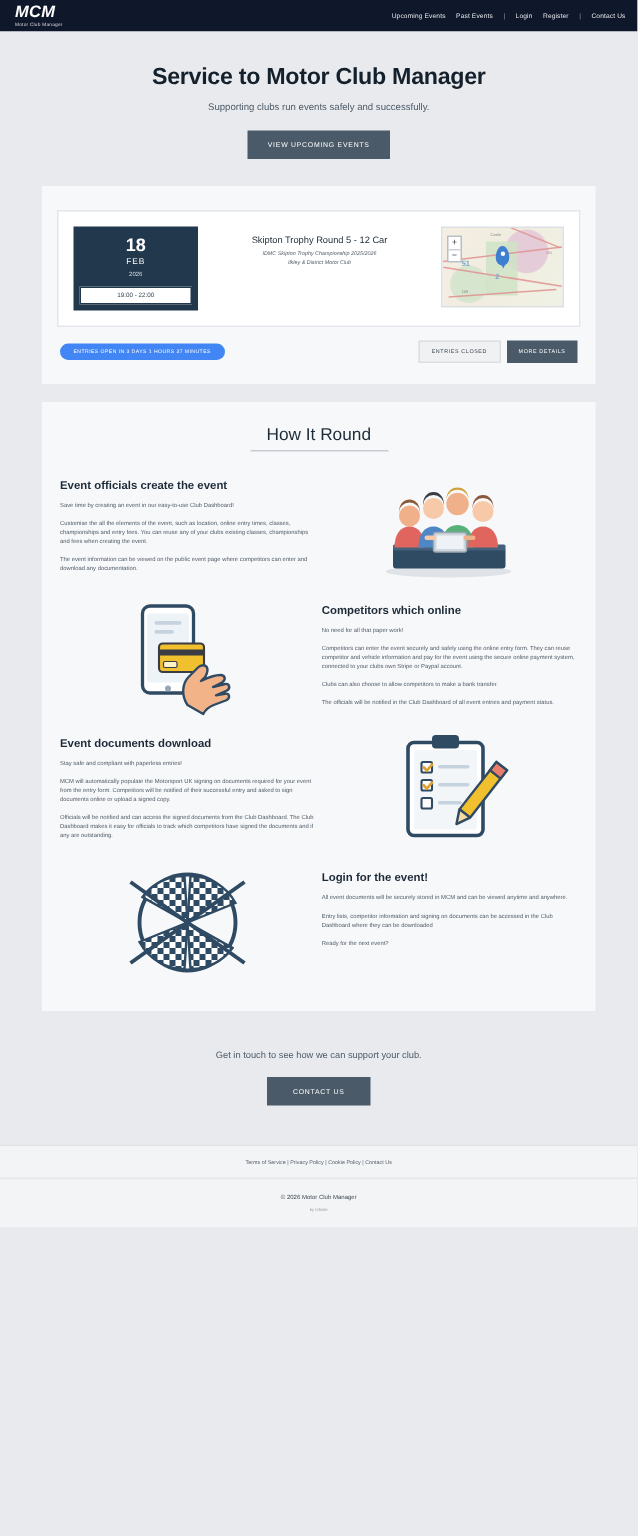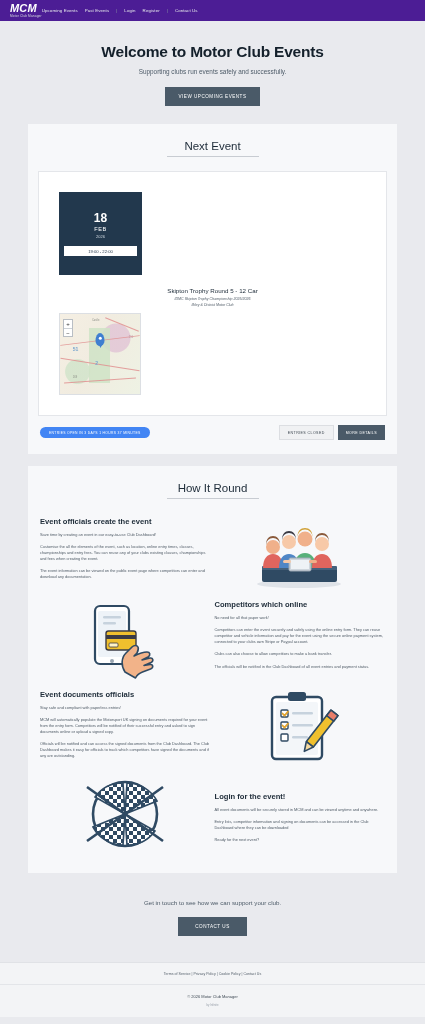--- a/index.html
+++ b/index.html
@@ -6,25 +6,25 @@
   html, body {
     width: 425px;
     background: #e9eaee;
     font-family: "Liberation Sans", sans-serif;
     color: #2c3e50;
   }
   body { width: 425px; overflow-x: hidden; }
 
   
   .topbar {
-    background: #4c1d95;
+    background: #0f172a;
     height: 21px;
     display: flex;
     align-items: center;
-    justify-content: flex-start;
+    justify-content: space-between;
     padding: 0 8px 0 10px;
   }
   .brand { display: flex; flex-direction: column; justify-content: center; line-height: 1; }
   .brand-logo {
     color: #ffffff;
     font-size: 11px;
     font-weight: bold;
     font-style: italic;
     letter-spacing: 0.2px;
     font-family: "Liberation Sans", sans-serif;
@@ -100,23 +100,22 @@
     height: 1px;
     background: #c8ccd2;
   }
 
   
   .event-card {
     background: #ffffff;
     border: 1px solid #e4e6ea;
     display: flex;
     align-items: stretch;
-    padding: 20px;
+    padding: 10px;
     gap: 6px;
-    flex-direction: column;
   }
   .date-box {
     background: #22384d;
     color: #fff;
     width: 83px;
     flex: 0 0 83px;
     display: flex;
     flex-direction: column;
     align-items: center;
     justify-content: center;
@@ -228,21 +227,21 @@
     font-family: "Liberation Sans", sans-serif;
   }
   .btn-dark {
     background: #4a5a68; color: #fff; border: none;
     font-size: 3.6px; letter-spacing: 0.4px; padding: 4.5px 8px; cursor: pointer;
     font-family: "Liberation Sans", sans-serif;
   }
 
   
   .hiw-row {
-    display: flex; align-items: flex-end; gap: 0; margin: 0 0 6px;
+    display: flex; align-items: flex-start; gap: 0; margin: 0 0 6px;
   }
   .hiw-row.reverse { flex-direction: row; }
   .hiw-text { flex: 1 1 50%; padding: 4px 2px; }
   .hiw-art  { flex: 1 1 50%; display: flex; align-items: center; justify-content: center; }
   .hiw-text h3 { font-size: 7.6px; font-weight: bold; color: #1d2b38; margin-bottom: 6px; }
   .hiw-text p  { font-size: 3.9px; color: #4f5b66; line-height: 1.55; margin-bottom: 6px; }
 
   
   .art { display: block; }
 
@@ -275,27 +274,26 @@
     <a href="#">Past Events</a>
     <span class="sep">|</span>
     <a href="#">Login</a>
     <a href="#">Register</a>
     <span class="sep">|</span>
     <a href="#">Contact Us</a>
   </div>
 </div>
 
 <div class="hero">
-  <h1>Welcome to Motor Club Events</h1>
+  <h1>Service to Motor Club Manager</h1>
   <p>Supporting clubs run events safely and successfully.</p>
   <button class="btn-primary">VIEW UPCOMING EVENTS</button>
 </div>
 
 <div class="panel">
-  <div class="panel-title">Next Event</div>
 
   <div class="event-card">
     <div class="date-box">
       <div class="date-day">18</div>
       <div class="date-mon">FEB</div>
       <div class="date-year">2026</div>
       <div class="date-time">19:00 - 22:00</div>
     </div>
 
     <div class="event-info">
@@ -393,21 +391,21 @@
       <h3>Competitors which online</h3>
       <p>No need for all that paper work!</p>
       <p>Competitors can enter the event securely and safely using the online entry form. They can reuse competitor and vehicle information and pay for the event using the secure online payment system, connected to your clubs own Stripe or Paypal account.</p>
       <p>Clubs can also choose to allow competitors to make a bank transfer.</p>
       <p>The officials will be notified in the Club Dashboard of all event entries and payment status.</p>
     </div>
   </div>
 
   <div class="hiw-row">
     <div class="hiw-text">
-      <h3>Event documents officials</h3>
+      <h3>Event documents download</h3>
       <p>Stay safe and compliant with paperless entries!</p>
       <p>MCM will automatically populate the Motorsport UK signing on documents required for your event from the entry form. Competitors will be notified of their successful entry and asked to sign documents online or upload a signed copy.</p>
       <p>Officials will be notified and can access the signed documents from the Club Dashboard. The Club Dashboard makes it easy for officials to track which competitors have signed the documents and if any are outstanding.</p>
     </div>
     <div class="hiw-art">
       <svg class="art" width="100" height="80" viewBox="0 0 100 80" aria-hidden="true">
         <rect x="22" y="8" width="50" height="62" rx="4" fill="#ffffff" stroke="#2f4a63" stroke-width="2.4"></rect>
         <rect x="26" y="13" width="42" height="53" rx="2" fill="#f3f6f9"></rect>
         <rect x="38" y="3" width="18" height="9" rx="2.5" fill="#2f4a63"></rect>
 

